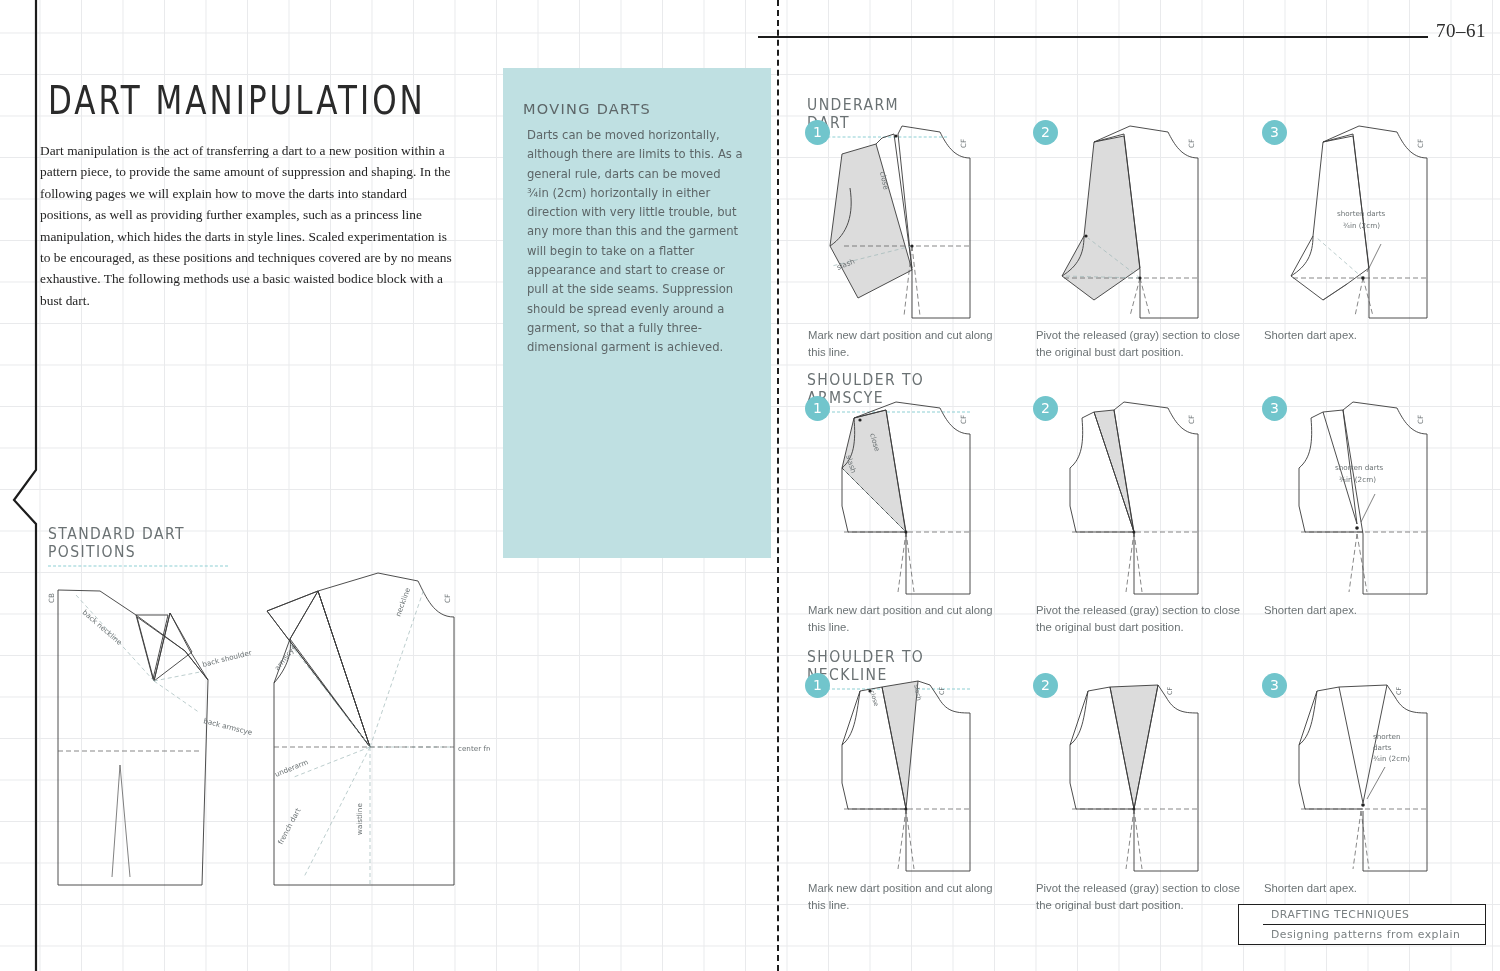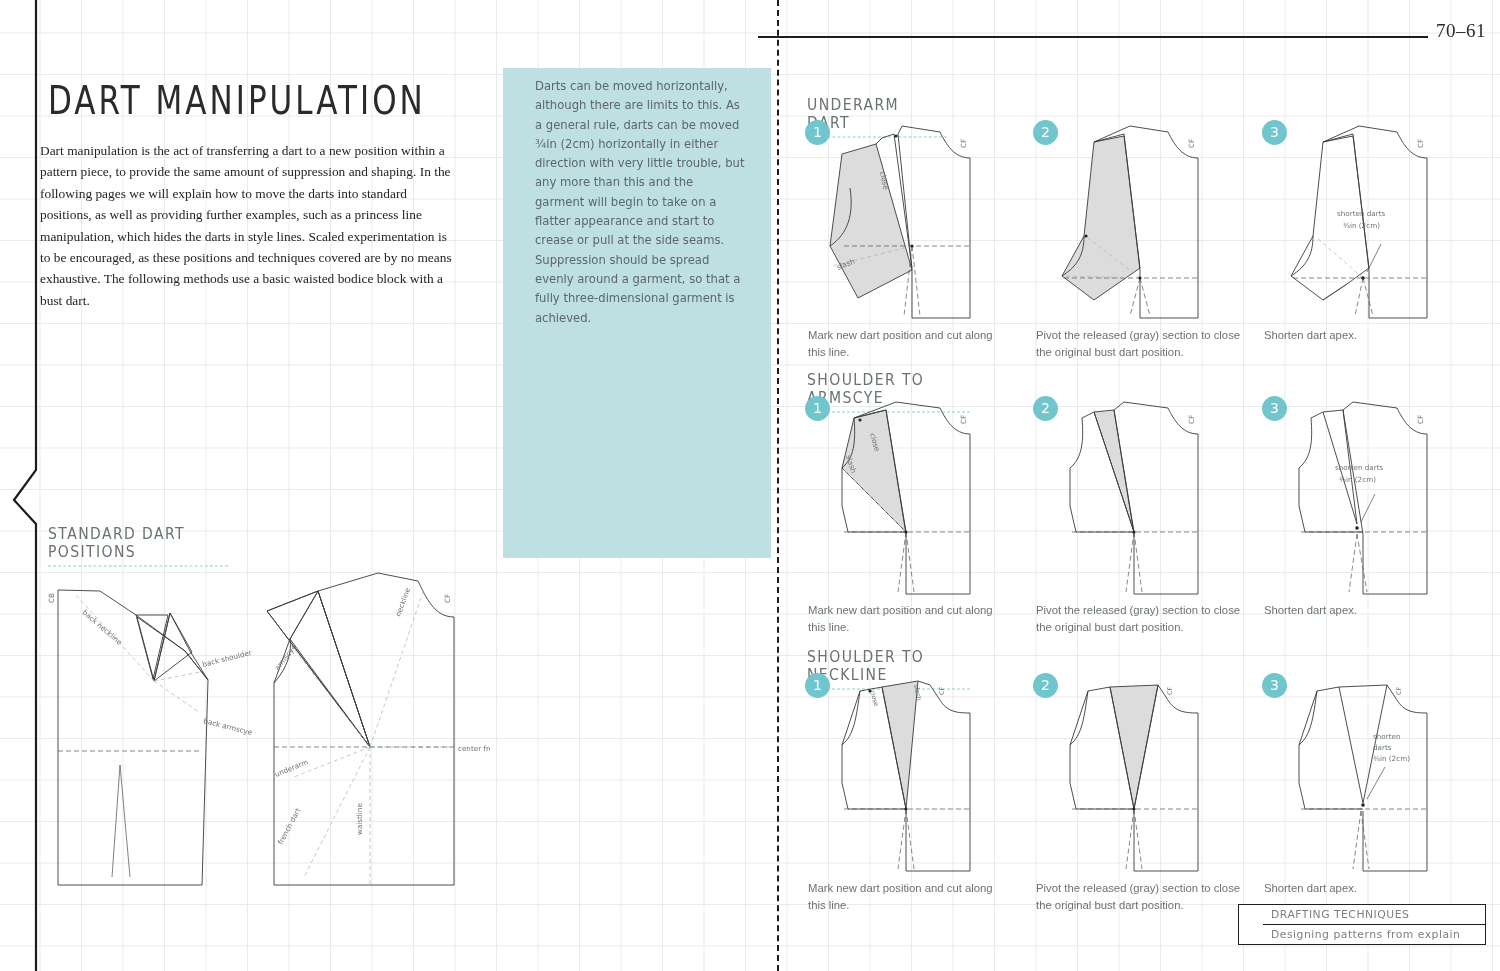--- a/index.html
+++ b/index.html
@@ -69,21 +69,21 @@
     left: 503px; top: 68px; width: 268px; height: 490px;
     background: #bfe0e2;
   }
   .callout h2 {
     margin: 0; padding: 33px 0 0 20px;
     font-size: 14.5px; font-weight: 400; letter-spacing: 1.3px;
     color: #5d6668;
     font-family: "DejaVu Sans", sans-serif;
   }
   .callout p {
-    margin: 0; padding: 9px 26px 0 32px;
+    margin: 0; padding: 9px 26px 0 24px;
     font-size: 11.6px; line-height: 19.3px; color: #5d6668;
     font-family: "DejaVu Sans", sans-serif;
   }
 
   
   .sec-head {
     position: absolute;
     font-family: "DejaVu Sans", sans-serif;
     font-size: 14px; letter-spacing: 1.4px;
     color: #6a7173;
@@ -149,20 +149,21 @@
 <svg class="spine" viewBox="0 0 60 971">
   <path d="M36 0 L36 470 L14 500 L36 524 L36 971" fill="none" stroke="#1c1c1c" stroke-width="2.2"></path>
 </svg>
 
 <div class="gutter"></div>
 
 <div class="title">DART MANIPULATION</div>
 <div class="intro">Dart manipulation is the act of transferring a dart to a new position within a pattern piece, to provide the same amount of suppression and shaping. In the following pages we will explain how to move the darts into standard positions, as well as providing further examples, such as a princess line manipulation, which hides the darts in style lines. Scaled experimentation is to be encouraged, as these positions and techniques covered are by no means exhaustive. The following methods use a basic waisted bodice block with a bust dart.</div>
 
 <div class="callout">
+  <h2>MOVING DARTS</h2>
   <p>Darts can be moved horizontally, although there are limits to this. As a general rule, darts can be moved ¾in (2cm) horizontally in either direction with very little trouble, but any more than this and the garment will begin to take on a flatter appearance and start to crease or pull at the side seams. Suppression should be spread evenly around a garment, so that a fully three-dimensional garment is achieved.</p>
 </div>
 
 <div class="sec-head" style="left:48px; top:524px; width:180px;">STANDARD DART POSITIONS</div>
 
 <svg class="diag" style="left:40px; top:555px;" width="450" height="345" viewBox="0 0 450 345">
 
   <path class="pat" d="M18 35 L18 330 L162 330 L168 125 L145 96 L96 60 L60 36 Z"></path>
   <path class="pat" d="M96 60 L96 60 L113 124 L128 60 Z" transform="translate(0,0)"></path>
 

